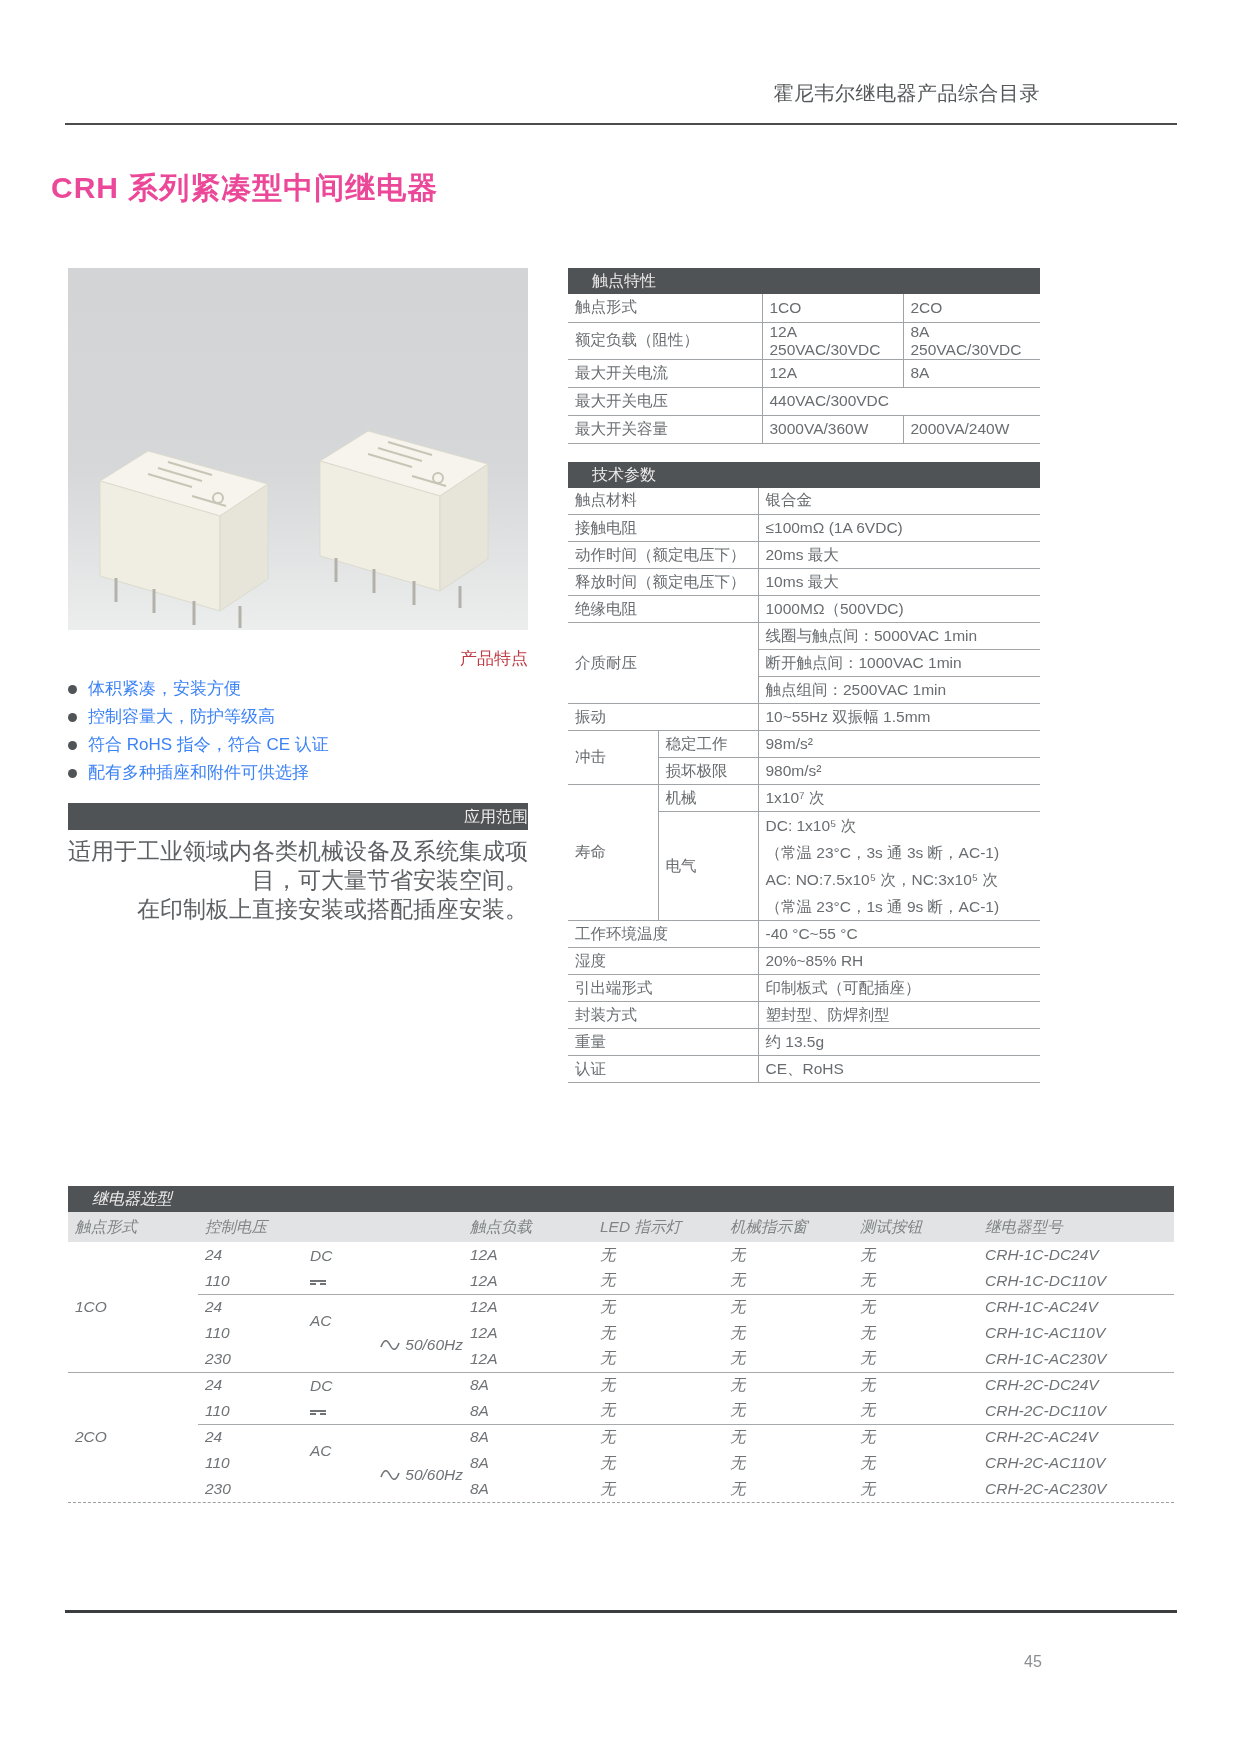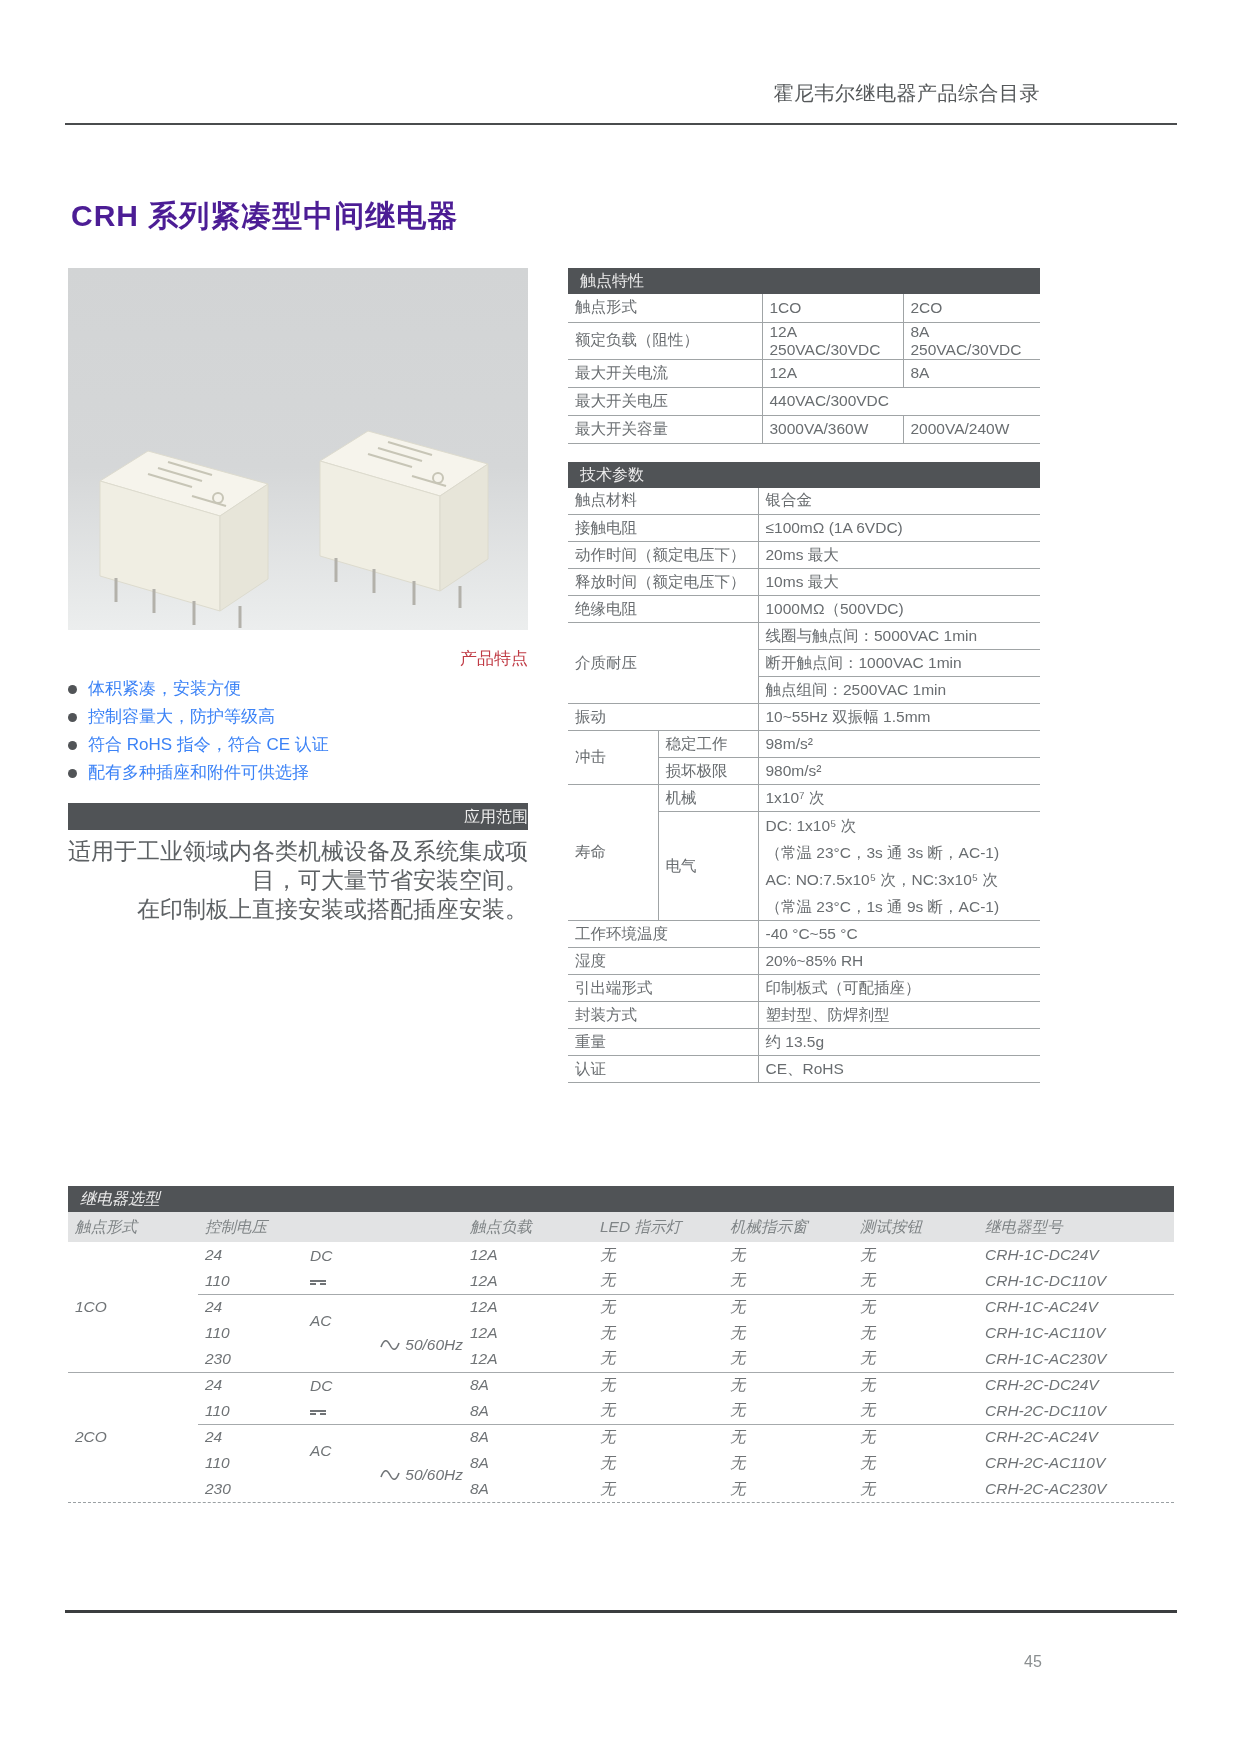--- a/index.html
+++ b/index.html
@@ -10,42 +10,42 @@
     -webkit-font-smoothing:antialiased;
   }
   .catalog-header {
     position:absolute; top:80px; right:201px;
     font-size:20px; color:#55585a; letter-spacing:0.5px;
   }
   .top-rule {
     position:absolute; left:65px; top:123px; width:1112px; height:2px; background:#4a4c4e;
   }
   .page-title {
-    position:absolute; left:71px; top:168px;
-    font-size:30px; font-weight:bold; color:#4c1d95; letter-spacing:1px;margin-top:28px;
+    position:absolute; left:51px; top:168px;
+    font-size:30px; font-weight:bold; color:#ec4899; letter-spacing:1px;
   }
   .left-col { position:absolute; left:68px; top:268px; width:460px;text-align:right; }
   .product-photo {
     width:460px; height:362px;
     background:linear-gradient(180deg,#d2d4d5 0%,#d5d7d8 55%,#eceeee 100%);
     overflow:hidden;
   }
   .features-title { margin-top:17px; color:#c03b45; font-size:17px; }
   .features-list { margin-top:4px; }
   .feature-item { display:flex; align-items:center; margin-top:10px; color:#3b82f6; font-size:17px; line-height:18px; }
   .bullet { width:9px; height:9px; border-radius:50%; background:#515457; margin-right:11px; flex:0 0 auto; }
   .section-bar {
     background:#505356; color:#ececec; font-size:16px;
     height:27px; line-height:27px; 
   }
   .app-bar { margin-top:21px; }
   .app-text { margin-top:7px; color:#5d6164; font-size:23px; line-height:29px; }
 
   .right-col { position:absolute; left:568px; top:268px; width:472px; }
-  .spec-bar { height:26px; line-height:26px; padding-left:12px; }
+  .spec-bar { height:26px; line-height:26px; padding-left:24px; }
   table.spec { border-collapse:collapse; width:472px; table-layout:fixed; color:#696d70; font-size:15.5px; }
   table.spec td { height:28px; padding:0 0 0 7px; border-bottom:1px solid #a0a4a6; vertical-align:middle; }
   table.tech td { height:27px; }
   td.vcell { border-left:1px solid #a0a4a6; }
   .gap { height:18px; }
   .mline { height:27px; line-height:27px; }
 
   .selection { position:absolute; left:68px; top:1186px; width:1106px;font-style:italic; }
   table.sel { border-collapse:collapse; width:1106px; table-layout:fixed; color:#6f7376; font-size:15.5px; }
   table.sel td { height:26px; padding:0 0 0 7px; vertical-align:middle; }

